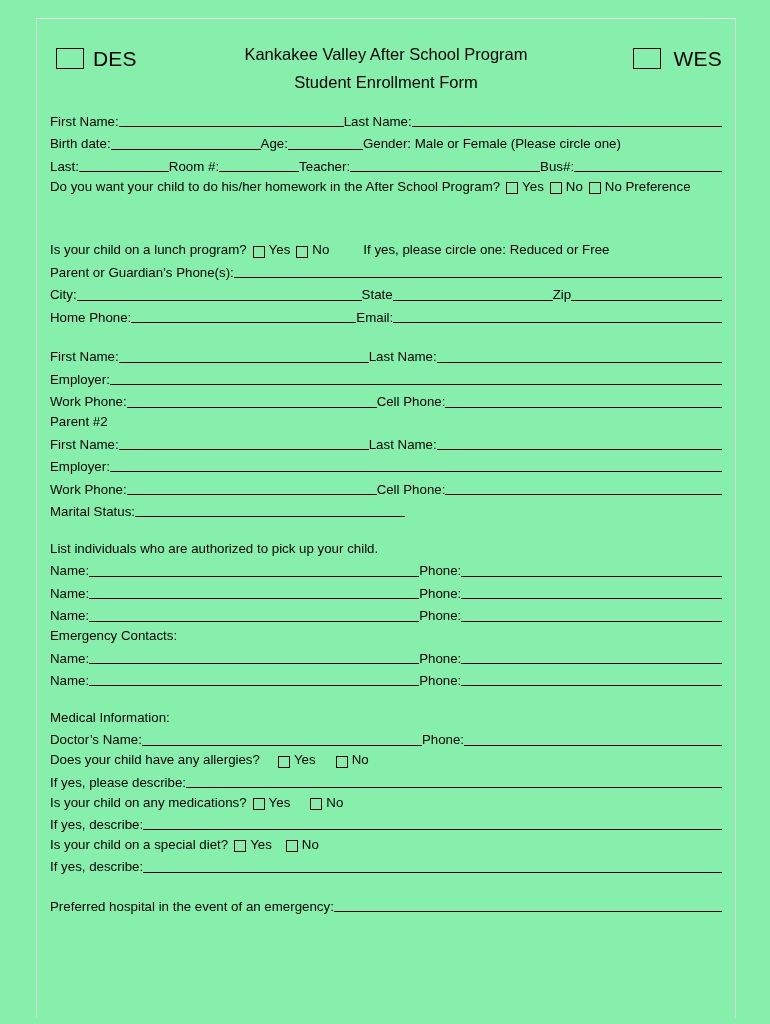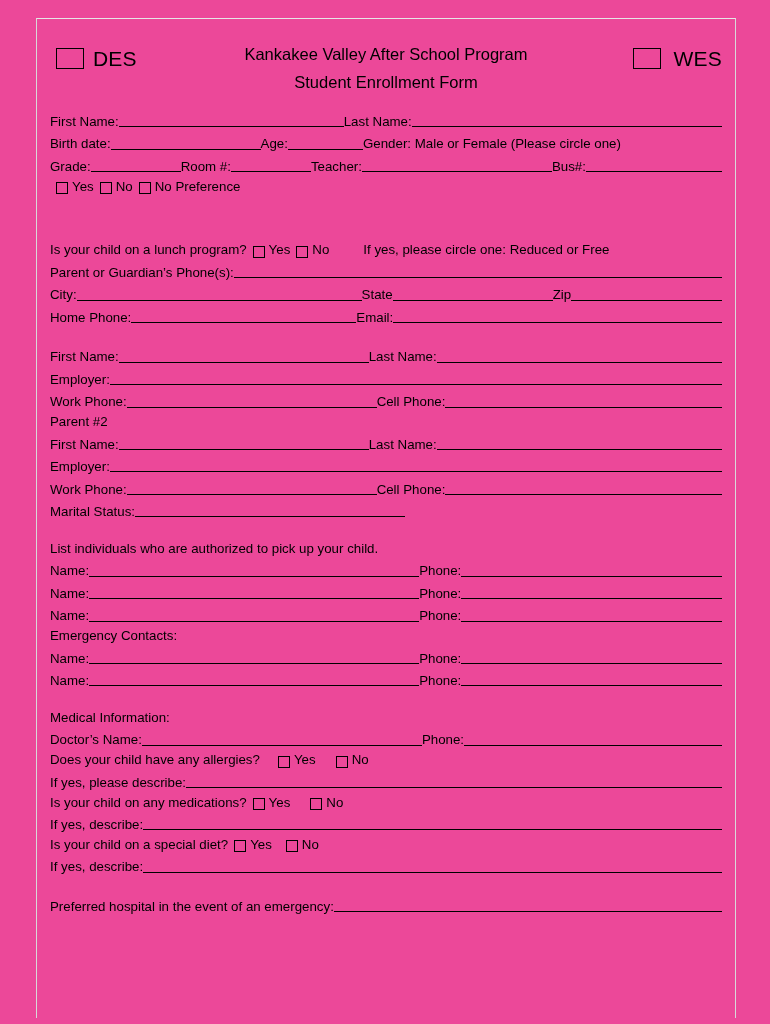--- a/index.html
+++ b/index.html
@@ -7,21 +7,21 @@
     padding: 0;
     background: #c8c8c8;
   }
   body {
     font-family: "Liberation Sans", sans-serif;
   }
   .page {
     position: relative;
     width: 770px;
     height: 1024px;
-    background: #ec4899;
+    background: #86efac;
     margin: 0 auto;
     overflow: hidden;
     box-sizing: border-box;
   }
   .sheet {
     position: absolute;
     left: 36px;
     top: 18px;
     width: 700px;
     height: 1000px;
@@ -154,31 +154,32 @@
 
     <div class="line">
       <span class="lbl">Birth date:</span>
       <span class="fill w150"></span>
       <span class="lbl">Age:</span>
       <span class="fill w75"></span>
       <span class="lbl">Gender:  Male or Female (Please circle one)</span>
     </div>
 
     <div class="line">
-      <span class="lbl">Grade:</span>
+      <span class="lbl">Last:</span>
       <span class="fill w90"></span>
       <span class="lbl">Room #:</span>
       <span class="fill w80"></span>
       <span class="lbl">Teacher:</span>
       <span class="fill w190"></span>
       <span class="lbl">Bus#:</span>
       <span class="fill"></span>
     </div>
 
     <div class="line">
+      <span class="lbl">Do you want your child to do his/her homework in the After School Program?</span>
       <span class="cbx"></span>
       <span class="lbl">Yes</span>
       <span class="cbx"></span>
       <span class="lbl">No</span>
       <span class="cbx"></span>
       <span class="lbl">No Preference</span>
     </div>
 
     <div class="line">
       <span class="lbl">Is your child on a lunch program?</span>

